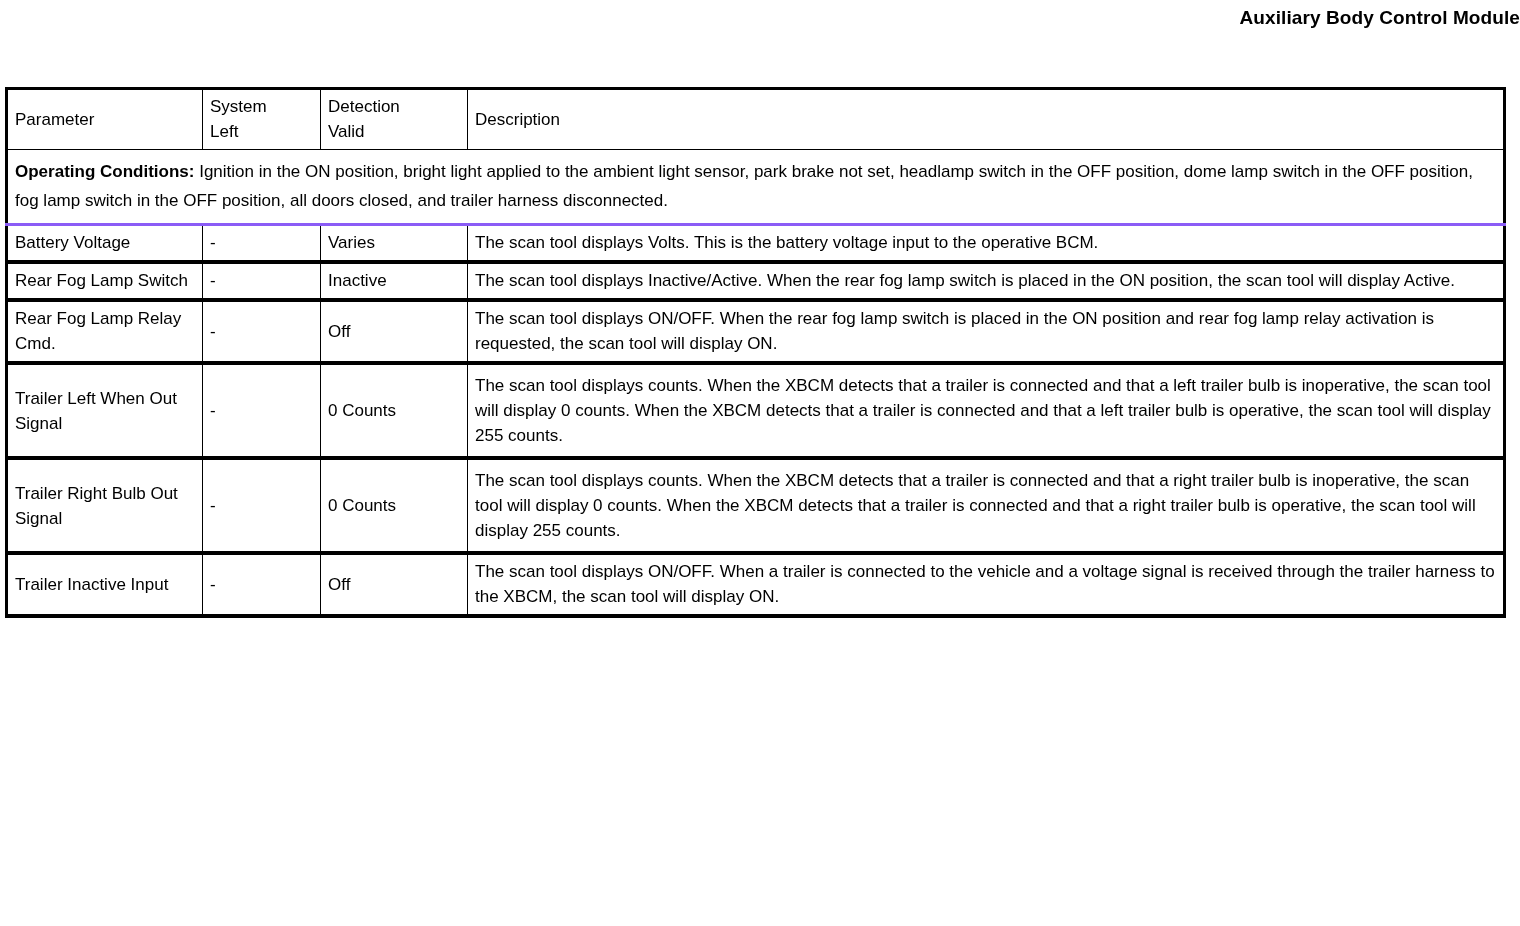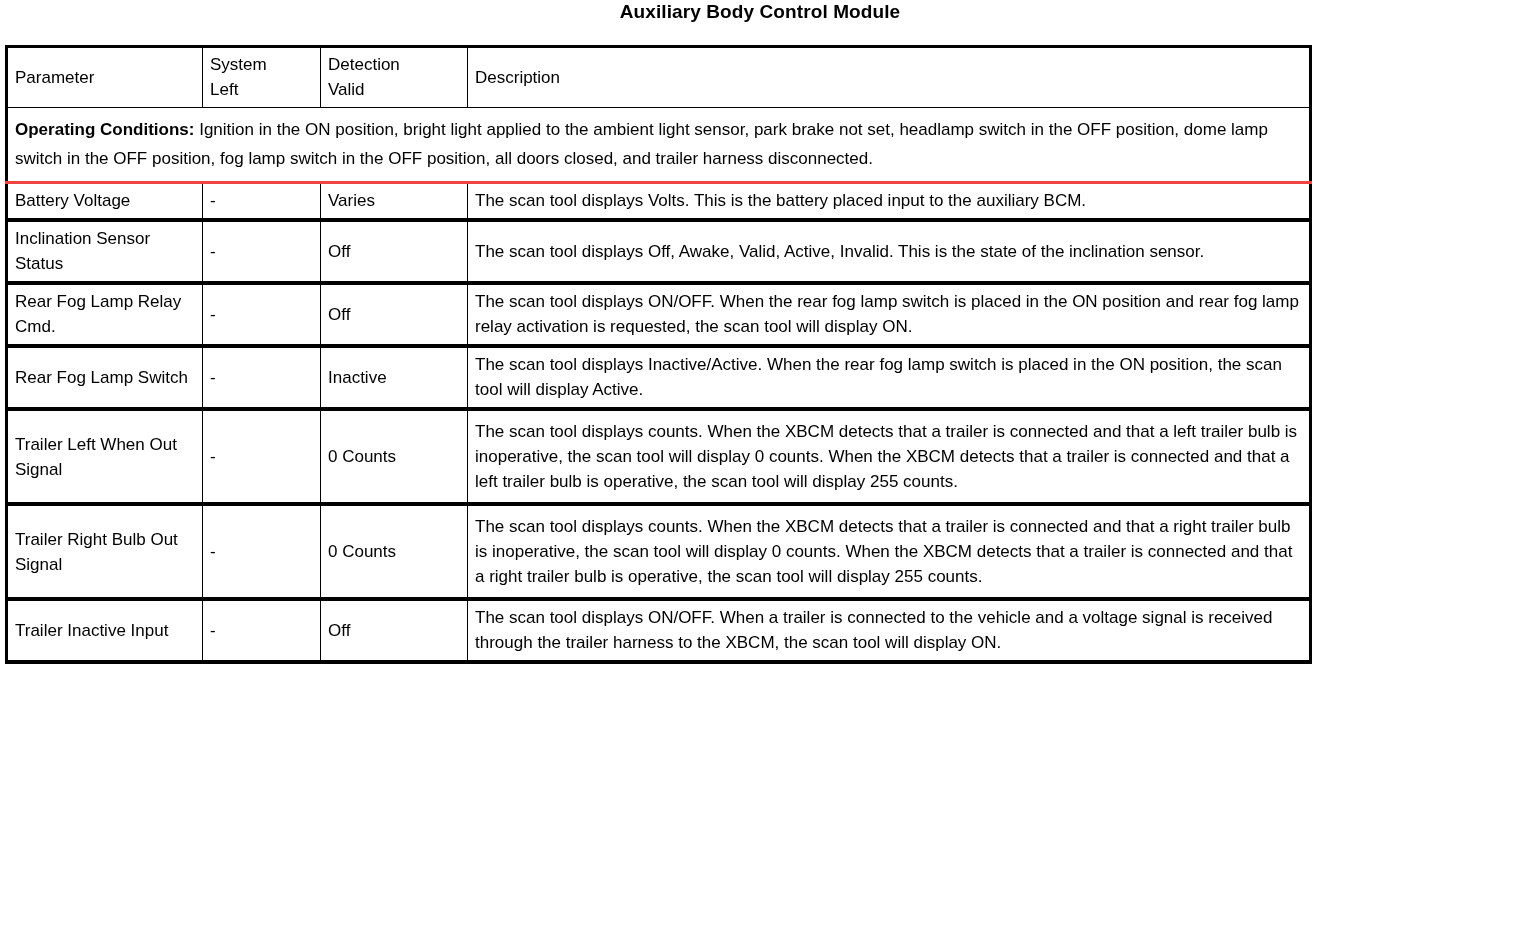--- a/index.html
+++ b/index.html
@@ -14,38 +14,39 @@
     color: #000000;
     -webkit-font-smoothing: none;
   }
   .page {
     position: relative;
     width: 1520px;
     height: 926px;
     box-sizing: border-box;
   }
   .doc-title {
-    text-align: center;
+    text-align: right;
     font-size: 19px;
     font-weight: bold;
     line-height: 24px;
-    padding-top: 0;
+    padding-top: 6px;
     letter-spacing: 0.1px;
   }
   .table-wrap {
     position: absolute;
     left: 5px;
     top: 45px;
     width: 1505px;
   }
   table.spec {
     border-collapse: collapse;
-    width: 1307px;
+    width: 1501px;
     table-layout: fixed;
     border: 3px solid #000;
+    margin-top: 42px;
   }
   table.spec td, table.spec th {
     border: 1px solid #000;
     vertical-align: middle;
     padding: 4px 7px 5px 7px;
     font-size: 17px;
     line-height: 25px;
     font-weight: normal;
     text-align: left;
   }
@@ -64,21 +65,21 @@
     padding-top: 10px;
     padding-bottom: 8px;
   }
   th.h-param, th.h-state, th.h-exp {
     vertical-align: bottom;
   }
   th.h-desc {
     vertical-align: middle;
   }
   tr.conditions td {
-    border-bottom: 3px solid #ef4444;
+    border-bottom: 3px solid #8b5cf6;
     padding-top: 7px;
     padding-bottom: 8px;
     line-height: 29px;
     font-size: 17px;
   }
   tr.conditions td .cond-label {
     font-weight: bold;
   }
   td.state, td.expected {
     text-align: center;
@@ -127,42 +128,36 @@
       <tbody>
 
         <tr class="conditions">
           <td colspan="4"><span class="cond-label">Operating Conditions:</span><span> Ignition in the ON position, bright light applied to the ambient light sensor, park brake not set, headlamp switch in the OFF position, dome lamp switch in the OFF position, fog lamp switch in the OFF position, all doors closed, and trailer harness disconnected.</span></td>
         </tr>
 
         <tr class="data-row">
           <td class="param">Battery Voltage</td>
           <td class="state">-</td>
           <td class="expected">Varies</td>
-          <td class="desc">The scan tool displays Volts. This is the battery placed input to the auxiliary BCM.</td>
+          <td class="desc">The scan tool displays Volts. This is the battery voltage input to the operative BCM.</td>
         </tr>
 
+
         <tr class="data-row">
-          <td class="param">Inclination Sensor Status</td>
+          <td class="param">Rear Fog Lamp Switch</td>
           <td class="state">-</td>
-          <td class="expected">Off</td>
-          <td class="desc">The scan tool displays Off, Awake, Valid, Active, Invalid. This is the state of the inclination sensor.</td>
+          <td class="expected">Inactive</td>
+          <td class="desc">The scan tool displays Inactive/Active. When the rear fog lamp switch is placed in the ON position, the scan tool will display Active.</td>
         </tr>
 
         <tr class="data-row">
           <td class="param">Rear Fog Lamp Relay Cmd.</td>
           <td class="state">-</td>
           <td class="expected">Off</td>
           <td class="desc">The scan tool displays ON/OFF. When the rear fog lamp switch is placed in the ON position and rear fog lamp relay activation is requested, the scan tool will display ON.</td>
-        </tr>
-
-        <tr class="data-row">
-          <td class="param">Rear Fog Lamp Switch</td>
-          <td class="state">-</td>
-          <td class="expected">Inactive</td>
-          <td class="desc">The scan tool displays Inactive/Active. When the rear fog lamp switch is placed in the ON position, the scan tool will display Active.</td>
         </tr>
 
         <tr class="data-row r-tall">
           <td class="param">Trailer Left When Out Signal</td>
           <td class="state">-</td>
           <td class="expected">0 Counts</td>
           <td class="desc">The scan tool displays counts. When the XBCM detects that a trailer is connected and that a left trailer bulb is inoperative, the scan tool will display 0 counts. When the XBCM detects that a trailer is connected and that a left trailer bulb is operative, the scan tool will display 255 counts.</td>
         </tr>
 
         <tr class="data-row r-tall">

